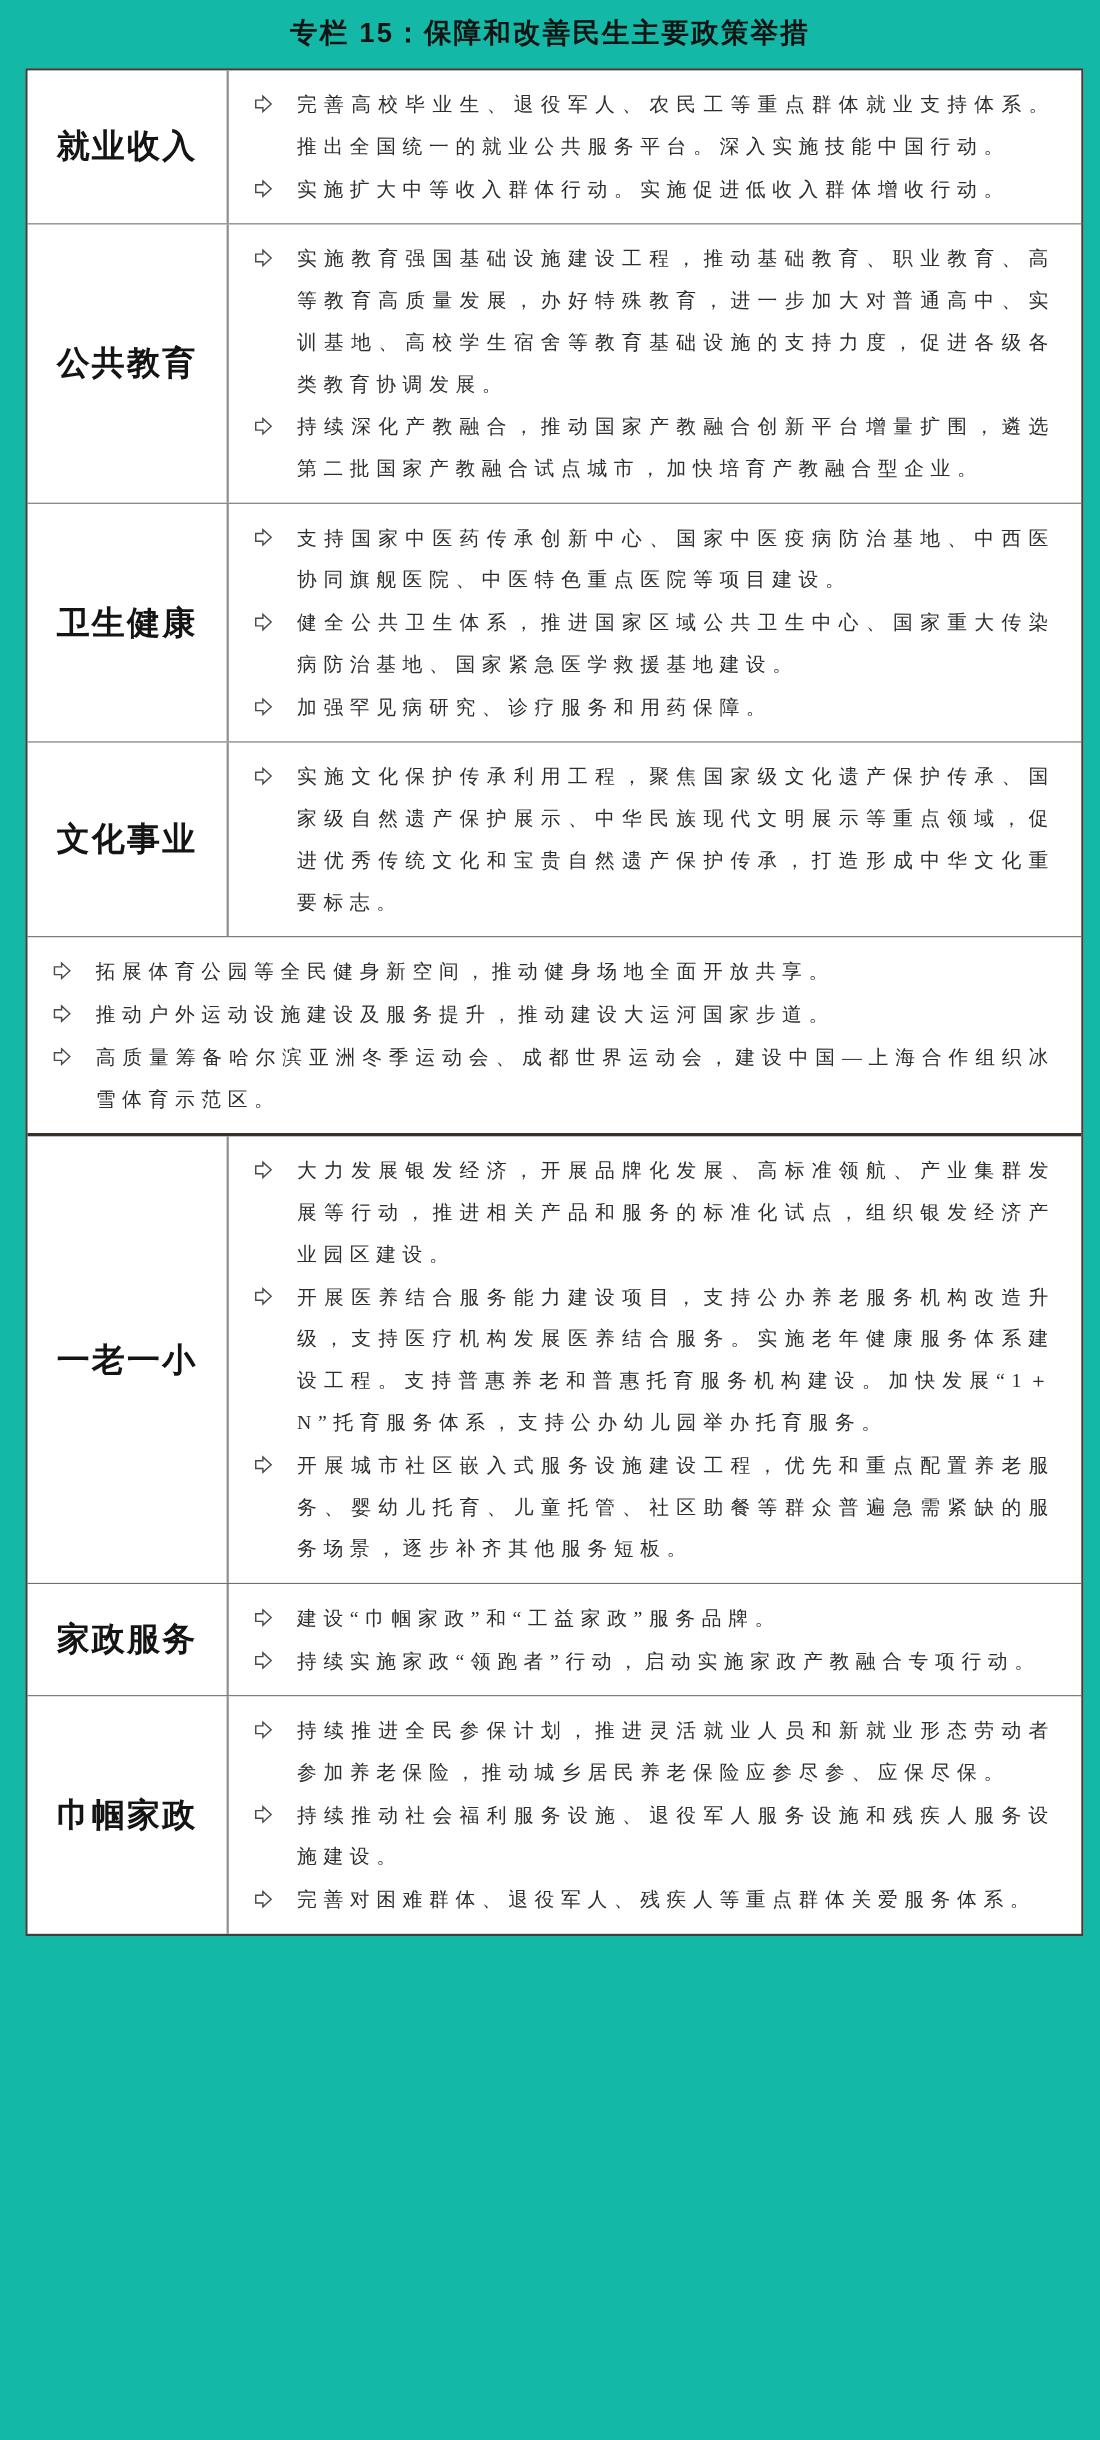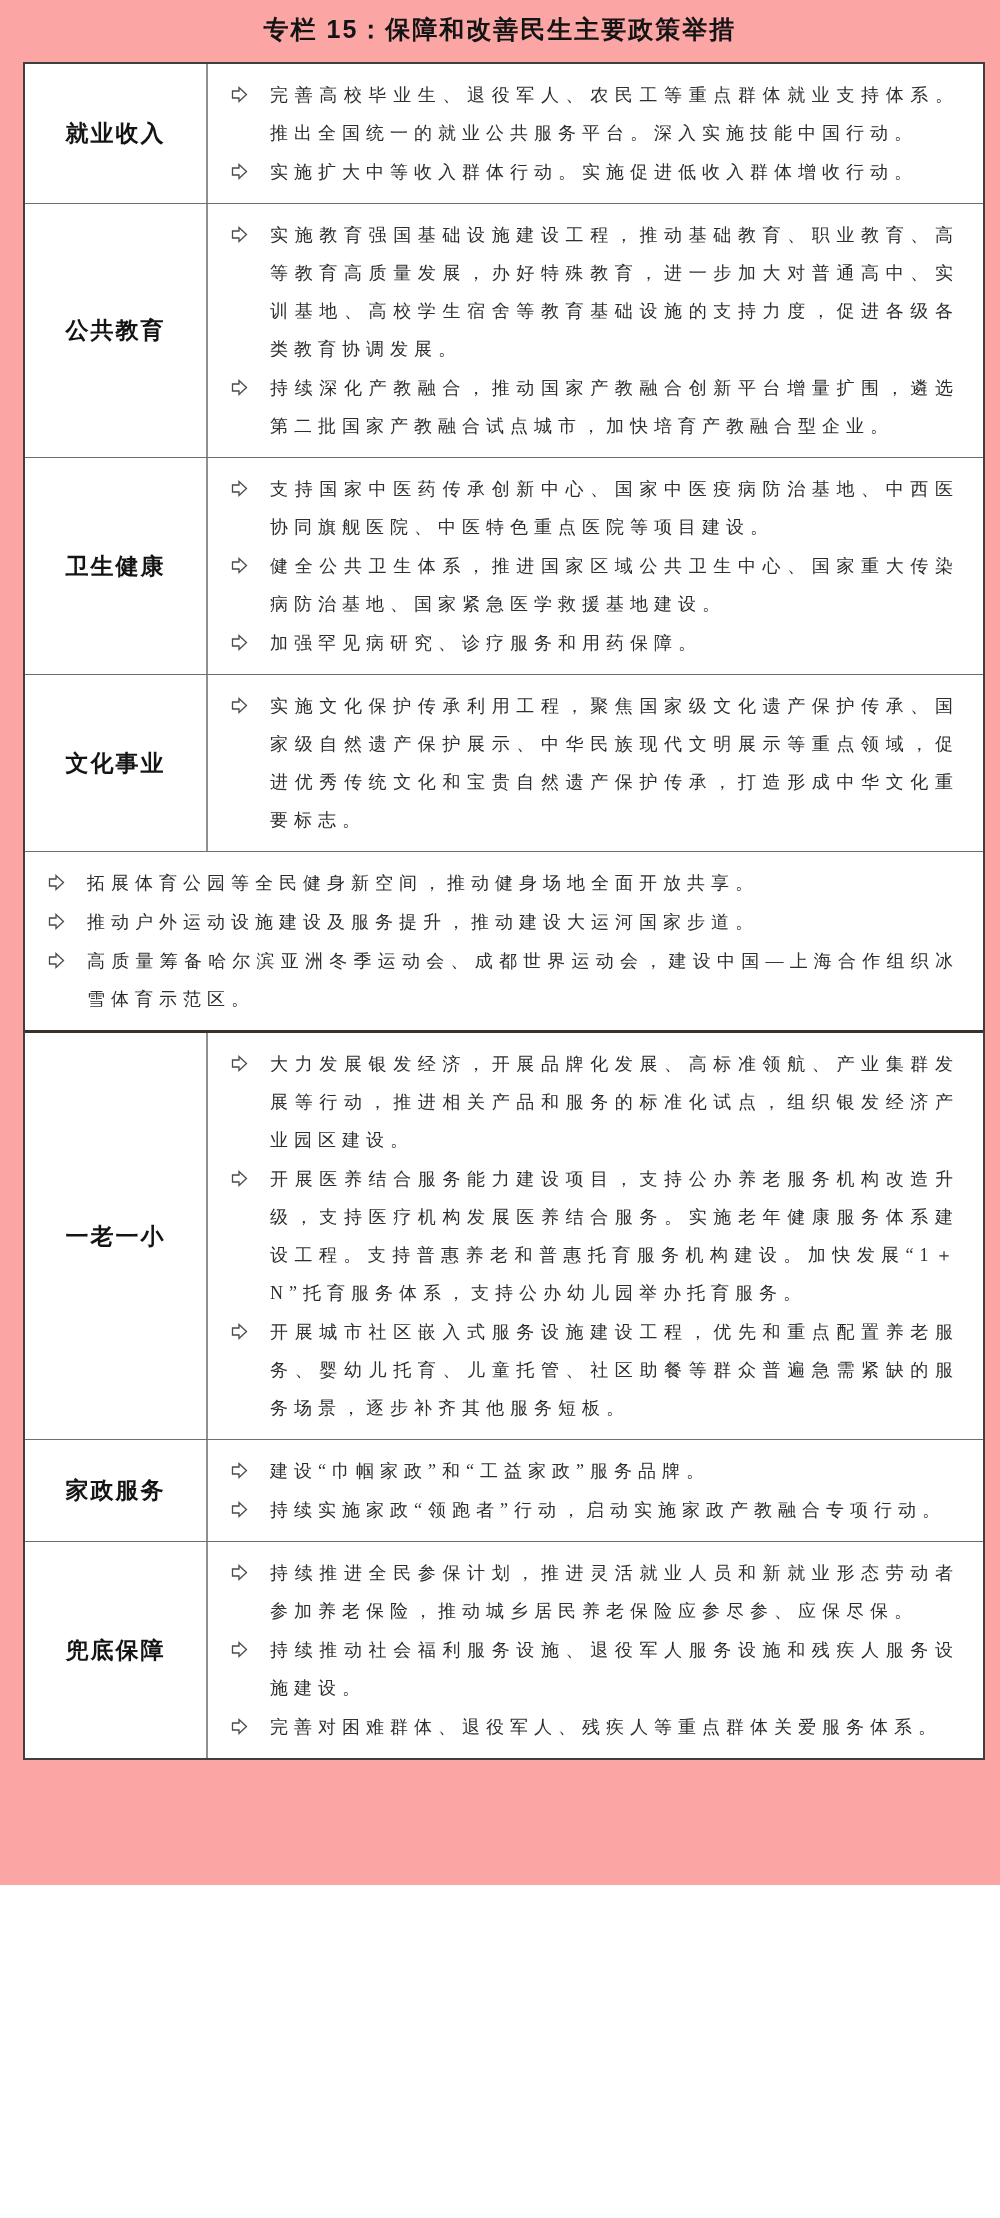--- a/index.html
+++ b/index.html
@@ -1,38 +1,38 @@
 <!DOCTYPE html>
 <html lang="zh"><head>
 <meta charset="utf-8">
 <style>
   * { margin:0; padding:0; box-sizing:border-box; }
   html,body { background:#ffffff; }
   body { font-family:"Liberation Serif","DejaVu Serif",serif; }
-  .page { width:1000px; height:1885px; background:#fca5a5; position:relative; overflow:hidden; }
+  .page { width:1000px; height:2218px; background:#14b8a6; position:relative; overflow:hidden; }
   .box-title {
     padding-top:13px; text-align:center;
     font-family:"Liberation Sans","DejaVu Sans",sans-serif;
     font-weight:bold; font-size:25px; color:#141414; letter-spacing:2px;
   }
   .policy-table {
     position:absolute; left:23px; top:62px; width:962px;
     border:2px solid #3f3f3f; background:#fff;
   }
   .trow { display:flex; border-top:1px solid #6f6f6f; }
   .trow:first-child { border-top:none; }
   .trow.section-break { border-top:3px solid #38302a; }
   .cat-cell {
     flex:0 0 183px; width:183px;
     display:flex; align-items:center; justify-content:center;
     border-right:2px solid #8f8f8f;
   }
   .cat-label {
     font-family:"Liberation Sans","DejaVu Sans",sans-serif;
-    font-weight:bold; font-size:23px; color:#141414; letter-spacing:2px;
+    font-weight:bold; font-size:30px; color:#141414; letter-spacing:2px;
     white-space:nowrap;
   }
   .content-cell { flex:1 1 auto; padding:12px 24px 12px 0; }
   .bullet-item { display:flex; align-items:flex-start; }
   .bullet-item + .bullet-item { margin-top:1px; }
   .bullet-icon { flex:0 0 62px; display:flex; justify-content:center; padding-top:10px; }
   .bullet-icon svg { display:block; }
   .bullet-text {
     flex:1 1 auto;
     font-size:18px; line-height:38px; color:#2e2e2e;
@@ -215,21 +215,21 @@
               <svg width="19" height="17" viewBox="0 0 19 17" xmlns="http://www.w3.org/2000/svg">
                 <polygon points="2.5,5 9,5 9,1.5 16.5,8.5 9,15.5 9,12 2.5,12" fill="#ffffff" stroke="#4a4a4a" stroke-width="1.3" stroke-linejoin="miter"></polygon>
               </svg>
             </span>
             <div class="bullet-text">持续实施家政“领跑者”行动，启动实施家政产教融合专项行动。</div>
           </div>
         </div>
       </div>
       <div class="trow">
         <div class="cat-cell">
-          <span class="cat-label">兜底保障</span>
+          <span class="cat-label">巾帼家政</span>
         </div>
         <div class="content-cell">
           <div class="bullet-item">
             <span class="bullet-icon">
               <svg width="19" height="17" viewBox="0 0 19 17" xmlns="http://www.w3.org/2000/svg">
                 <polygon points="2.5,5 9,5 9,1.5 16.5,8.5 9,15.5 9,12 2.5,12" fill="#ffffff" stroke="#4a4a4a" stroke-width="1.3" stroke-linejoin="miter"></polygon>
               </svg>
             </span>
             <div class="bullet-text">持续推进全民参保计划，推进灵活就业人员和新就业形态劳动者参加养老保险，推动城乡居民养老保险应参尽参、应保尽保。</div>
           </div>

